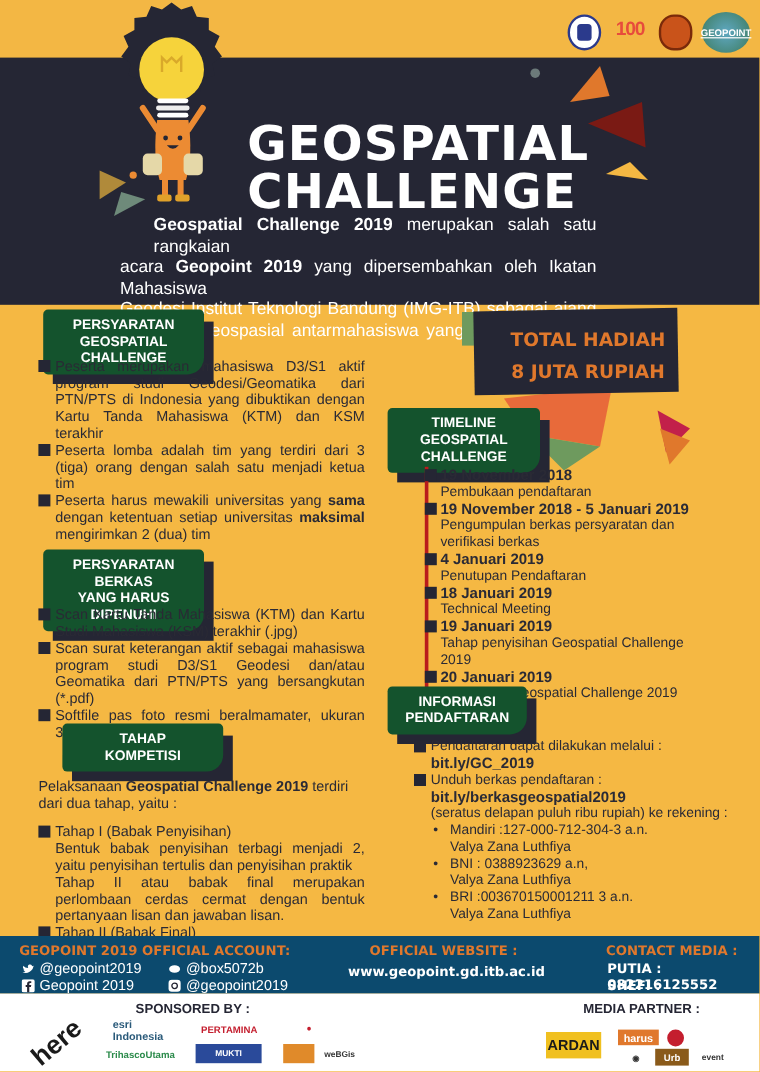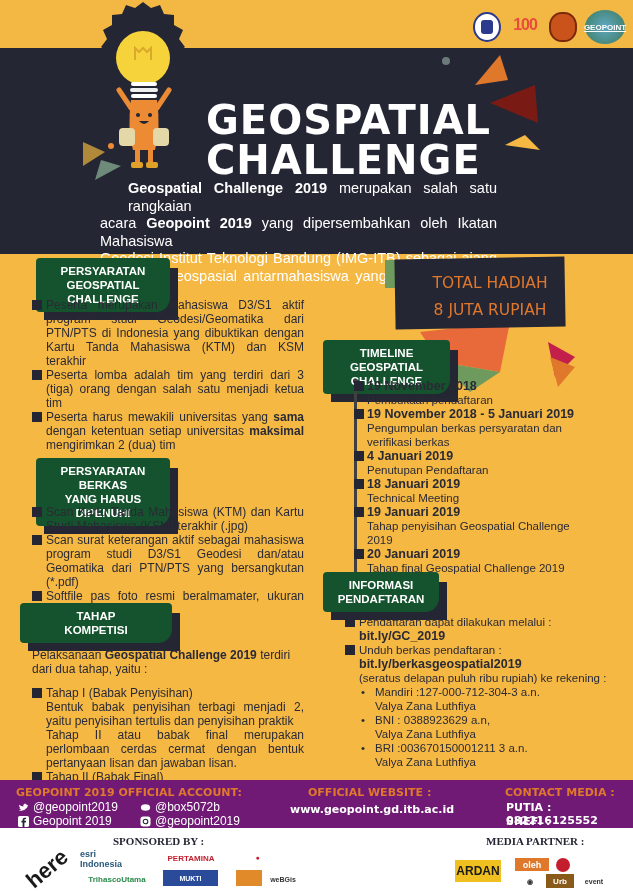--- a/index.html
+++ b/index.html
@@ -29,43 +29,43 @@
   .badge { position: absolute; }
   .badge .shadow { position: absolute; left: 8px; top: 10px; right: -8px; bottom: -8px; background: #252634; }
   .badge .face { position: relative; background: #14532d; color: #fff; font-weight: bold; font-size: 11.5px; line-height: 14px; text-align: center; padding: 6px 8px; border-radius: 4px 4px 14px 4px; }
 
   .list { position: absolute; font-size: 12px; line-height: 14px; color: #2a2a35; }
   .list .item { position: relative; padding-left: 14px; text-align: justify; }
   .list .item::before { content: ""; position: absolute; left: 0; top: 2px; width: 10px; height: 10px; background: #252634; }
   .list .item.no-sq::before { display: none; }
 
   .prize { position: absolute; left: 395px; top: 258px; width: 170px; height: 70px; background: #252634; transform: rotate(-1deg); }
-  .prize-text { position: absolute; left: 420px; top: 270px; color: #e0782c; font-family: "DejaVu Sans", sans-serif; font-weight: normal; font-size: 15.5px; line-height: 27px; text-align: center; width: 140px; }
-
-  .timeline { position: absolute; left: 354px; top: 379px; width: 240px; font-size: 11.5px; line-height: 14px; color: #2a2a35; border-left: 3px solid #404040; }
+  .prize-text { position: absolute; left: 420px; top: 270px; color: #e0782c; font-family: "DejaVu Sans", sans-serif; font-weight: bold; font-size: 15.5px; line-height: 27px; text-align: center; width: 140px; }
+
+  .timeline { position: absolute; left: 354px; top: 389px; width: 240px; font-size: 11.5px; line-height: 14px; color: #2a2a35; border-left: 3px solid #b91c1c; }
   .tl-date { position: relative; padding-left: 10px; font-weight: bold; font-size: 12.5px; }
   .tl-date::before { content: ""; position: absolute; left: -3px; top: 2px; width: 10px; height: 10px; background: #252634; }
   .tl-desc { padding-left: 10px; }
 
   .reg { position: absolute; left: 345px; top: 615px; width: 275px; font-size: 11.5px; line-height: 14px; color: #2a2a35; }
   .reg .sq { position: relative; padding-left: 14px; }
   .reg .sq::before { content: ""; position: absolute; left: 0; top: 2px; width: 10px; height: 10px; background: #252634; }
   .reg .link { padding-left: 14px; font-weight: bold; font-size: 12.5px; }
   .reg .bank { position: relative; padding-left: 30px; }
   .reg .bank::before { content: "•"; position: absolute; left: 16px; top: 0; }
   .reg .indent { padding-left: 30px; }
 
-  .footer { position: absolute; left: 0; top: 780px; width: 633px; height: 48px; background: #701a75; }
+  .footer { position: absolute; left: 0; top: 780px; width: 633px; height: 48px; background: #0c4a6e; }
   .f-head { position: absolute; color: #e0782c; font-family: "DejaVu Sans", sans-serif; font-weight: bold; font-size: 11px; }
   .f-line { position: absolute; color: #fff; font-size: 12px; display: flex; align-items: center; gap: 4px; }
   .f-line.bold { font-weight: bold; font-family: "DejaVu Sans", sans-serif; font-size: 11px; }
   .ic { display: inline-block; width: 11px; height: 11px; }
 
   .sponsor { position: absolute; left: 0; top: 828px; width: 633px; height: 65px; background: #fff; }
-  .s-head { position: absolute; font-family: Liberation Serif, serif; font-weight: bold; font-size: 11px; color: #252634; }
+  .s-head { position: absolute; font-family: Liberation Sans, sans-serif; font-weight: bold; font-size: 11px; color: #252634; }
   .sp-logo { position: absolute; font-size: 8px; font-weight: bold; display: flex; align-items: center; justify-content: center; }
 </style>
 </head>
 <body>
 
 <div class="top-band"></div>
 <div class="dark-band"></div>
 
 <div class="logos">
   <div class="logo itb"></div>
@@ -138,21 +138,21 @@
     <div>PERSYARATAN BERKAS</div>
     <div>YANG HARUS DIPENUHI</div>
   </div>
 </div>
 <div class="list" style="left:32px;top:505px;width:272px">
   <div class="item">Scan Kartu Tanda Mahasiswa (KTM) dan Kartu Studi Mahasiswa (KSM) terakhir (.jpg)</div>
   <div class="item">Scan surat keterangan aktif sebagai mahasiswa program studi D3/S1 Geodesi dan/atau Geomatika dari PTN/PTS yang bersangkutan (*.pdf)</div>
   <div class="item">Softfile pas foto resmi beralmamater, ukuran 3x4 (*.jpg)</div>
 </div>
 
-<div class="badge" style="left:20px;top:603px;width:152px">
+<div class="badge" style="left:52px;top:603px;width:134px">
   <div class="shadow"></div>
   <div class="face">
     <div>TAHAP</div>
     <div>KOMPETISI</div>
   </div>
 </div>
 <div class="list" style="left:32px;top:648px;width:272px">
   <div style="margin-bottom:10px"><span>Pelaksanaan </span><b>Geospatial Challenge 2019</b><span>  terdiri dari dua tahap, yaitu :</span></div>
   <div class="item">Tahap I (Babak Penyisihan)</div>
   <div class="item no-sq">Bentuk babak penyisihan terbagi menjadi 2, yaitu penyisihan tertulis dan penyisihan praktik</div>
@@ -249,27 +249,27 @@
   <div class="f-head" style="left:505px;top:6px">CONTACT MEDIA :</div>
   <div class="f-line bold" style="left:506px;top:21px">PUTIA : 082216125552</div>
   <div class="f-line bold" style="left:506px;top:35px">SHEFI : 082126989453</div>
 </div>
 
 <div class="sponsor">
   <div class="s-head" style="left:113px;top:7px">SPONSORED BY :</div>
   <div class="s-head" style="left:486px;top:7px">MEDIA PARTNER :</div>
 
   <div class="sp-logo" style="left:22px;top:18px;width:50px;height:45px;color:#1a1a1a;font-size:22px;transform:rotate(-40deg)">here</div>
-  <div class="sp-logo" style="left:80px;top:24px;width:60px;height:14px;color:#2a5a7a;font-size:9px">esri Indonesia</div>
+  <div class="sp-logo" style="left:94px;top:24px;width:60px;height:14px;color:#2a5a7a;font-size:9px">esri Indonesia</div>
   <div class="sp-logo" style="left:160px;top:22px;width:62px;height:16px;color:#c41e2e;font-size:8px">PERTAMINA</div>
   <div class="sp-logo" style="left:84px;top:44px;width:66px;height:14px;color:#2a8a4a;font-size:8px">TrihascoUtama</div>
   <div class="sp-logo" style="left:163px;top:42px;width:55px;height:16px;background:#2a4a9a;color:#fff;font-size:7px">MUKTI</div>
   <div class="sp-logo" style="left:235px;top:22px;width:45px;height:14px;color:#c41e2e;font-size:7px">●</div>
   <div class="sp-logo" style="left:236px;top:42px;width:26px;height:16px;background:#e08a2a"></div>
   <div class="sp-logo" style="left:268px;top:44px;width:30px;height:14px;color:#333;font-size:7px">weBGis</div>
 
   <div class="sp-logo" style="left:455px;top:32px;width:46px;height:22px;background:#f0c020;color:#1a1a1a;font-size:12px">ARDAN</div>
-  <div class="sp-logo" style="left:515px;top:30px;width:34px;height:13px;background:#e0782c;color:#fff;font-size:9px">oleh</div>
+  <div class="sp-logo" style="left:515px;top:30px;width:34px;height:13px;background:#e0782c;color:#fff;font-size:9px">harus</div>
   <div class="sp-logo" style="left:556px;top:30px;width:14px;height:14px;background:#c41e2e;border-radius:50%"></div>
   <div class="sp-logo" style="left:515px;top:48px;width:30px;height:12px;color:#333;font-size:7px">◉</div>
   <div class="sp-logo" style="left:546px;top:46px;width:28px;height:14px;background:#8a5a1a;color:#fff;font-size:8px">Urb</div>
   <div class="sp-logo" style="left:578px;top:46px;width:32px;height:14px;color:#333;font-size:7px">event</div>
 </div>
 
 </body></html>

